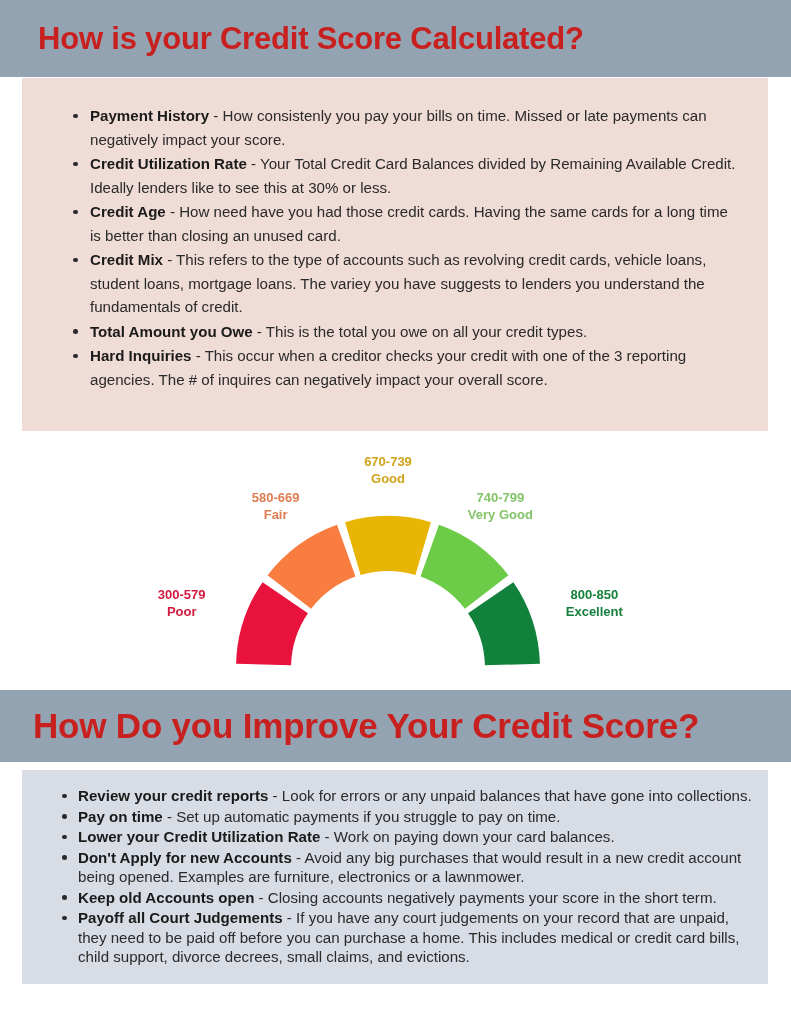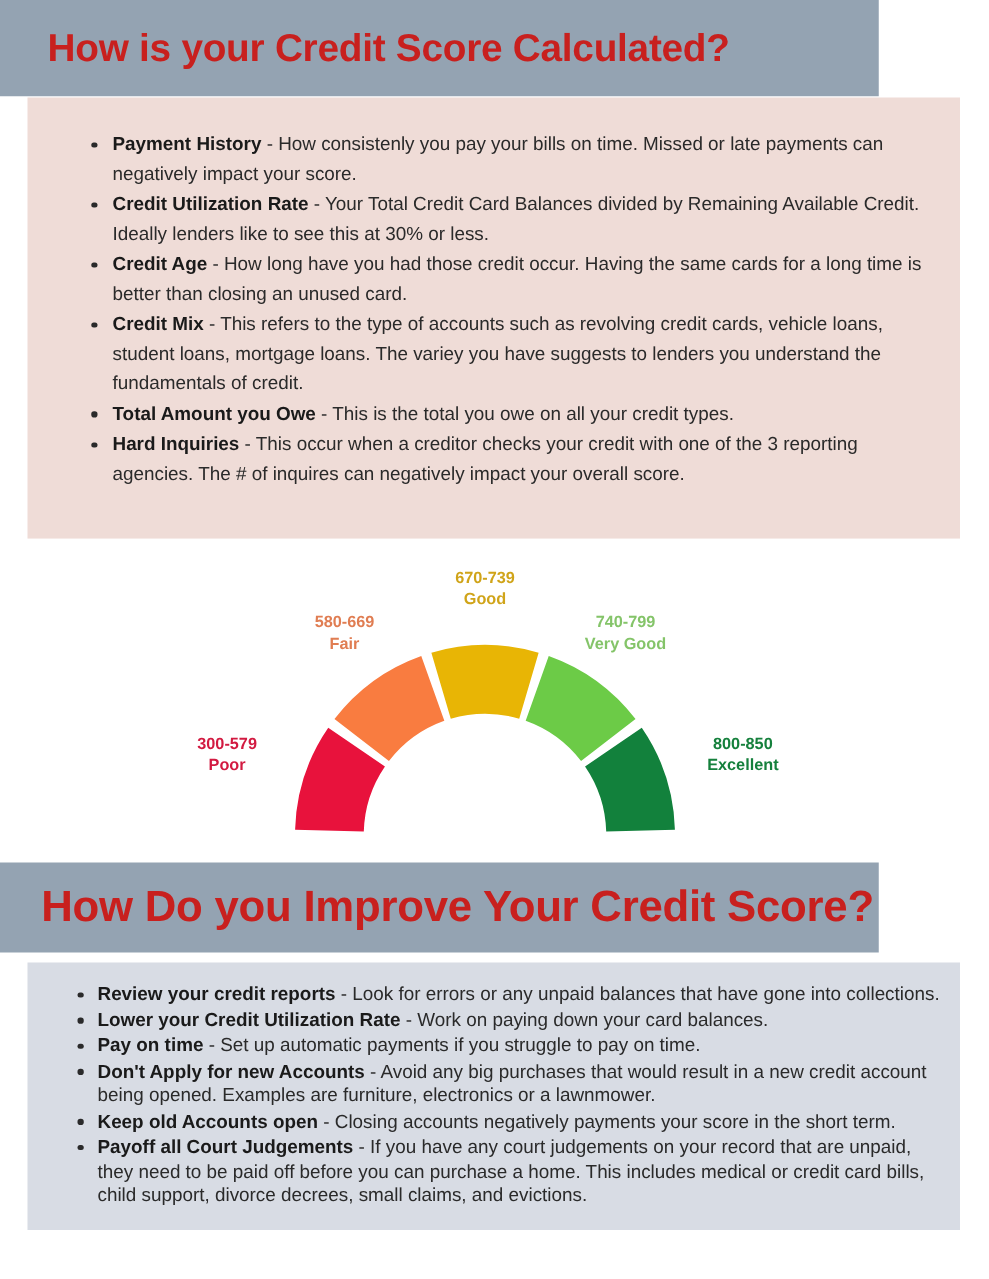--- a/index.html
+++ b/index.html
@@ -13,21 +13,21 @@
     background: #ffffff;
     font-family: "Liberation Sans", sans-serif;
     overflow: hidden;
     position: relative;
   }
 
   
   .band {
     position: absolute;
     left: 0;
-    width: 703px;
+    width: 791px;
     background: #94a3b2;
     display: flex;
     align-items: center;
   }
   .band-title {
     color: #c8201e;
     font-size: 30px;
     font-weight: bold;
     letter-spacing: -0.2px;
     white-space: nowrap;
@@ -146,21 +146,21 @@
 
 <div class="panel" id="panel-calculated" style="background: rgb(239, 220, 215);">
   <ul class="bullets" id="list-calculated">
     <li>
       <span class="term">Payment History</span><span> - </span><span>How consistenly you pay your bills on time. Missed or late payments can negatively impact your score.</span>
     </li>
     <li>
       <span class="term">Credit Utilization Rate</span><span> - </span><span>Your Total Credit Card Balances divided by Remaining Available Credit. Ideally lenders like to see this at 30% or less.</span>
     </li>
     <li>
-      <span class="term">Credit Age</span><span> - </span><span>How long have you had those credit occur. Having the same cards for a long time is better than closing an unused card.</span>
+      <span class="term">Credit Age</span><span> - </span><span>How need have you had those credit cards. Having the same cards for a long time is better than closing an unused card.</span>
     </li>
     <li>
       <span class="term">Credit Mix</span><span> - </span><span>This refers to the type of accounts such as revolving credit cards, vehicle loans, student loans, mortgage loans. The variey you have suggests to lenders you understand the fundamentals of credit.</span>
     </li>
     <li>
       <span class="term">Total Amount you Owe</span><span> - </span><span>This is the total you owe on all your credit types.</span>
     </li>
     <li>
       <span class="term">Hard Inquiries</span><span> - </span><span>This occur when a creditor checks your credit with one of the 3 reporting agencies. The # of inquires can negatively impact your overall score.</span>
     </li>
@@ -194,26 +194,26 @@
 <div class="band" id="band-bottom" style="background: rgb(148, 163, 178);">
   <div class="band-title" style="color: rgb(200, 32, 30);">How Do you Improve Your Credit Score?</div>
 </div>
 
 <div class="panel" id="panel-improve" style="background: rgb(216, 220, 228);">
   <ul class="bullets" id="list-improve">
     <li>
       <span class="term">Review your credit reports</span><span> - </span><span>Look for errors or any unpaid balances that have gone into collections.</span>
     </li>
     <li>
+      <span class="term">Pay on time</span><span> - </span><span>Set up automatic payments if you struggle to pay on time.</span>
+    </li>
+    <li>
       <span class="term">Lower your Credit Utilization Rate</span><span> - </span><span>Work on paying down your card balances.</span>
     </li>
     <li>
-      <span class="term">Pay on time</span><span> - </span><span>Set up automatic payments if you struggle to pay on time.</span>
-    </li>
-    <li>
       <span class="term">Don't Apply for new Accounts</span><span> - </span><span>Avoid any big purchases that would result in a new credit account being opened. Examples are furniture, electronics or a lawnmower.</span>
     </li>
     <li>
       <span class="term">Keep old Accounts open</span><span> - </span><span>Closing accounts negatively payments your score in the short term.</span>
     </li>
     <li>
       <span class="term">Payoff all Court Judgements</span><span> - </span><span>If you have any court judgements on your record that are unpaid, they need to be paid off before you can purchase a home. This includes medical or credit card bills, child support, divorce decrees, small claims, and evictions.</span>
     </li>
   </ul>
 </div>

